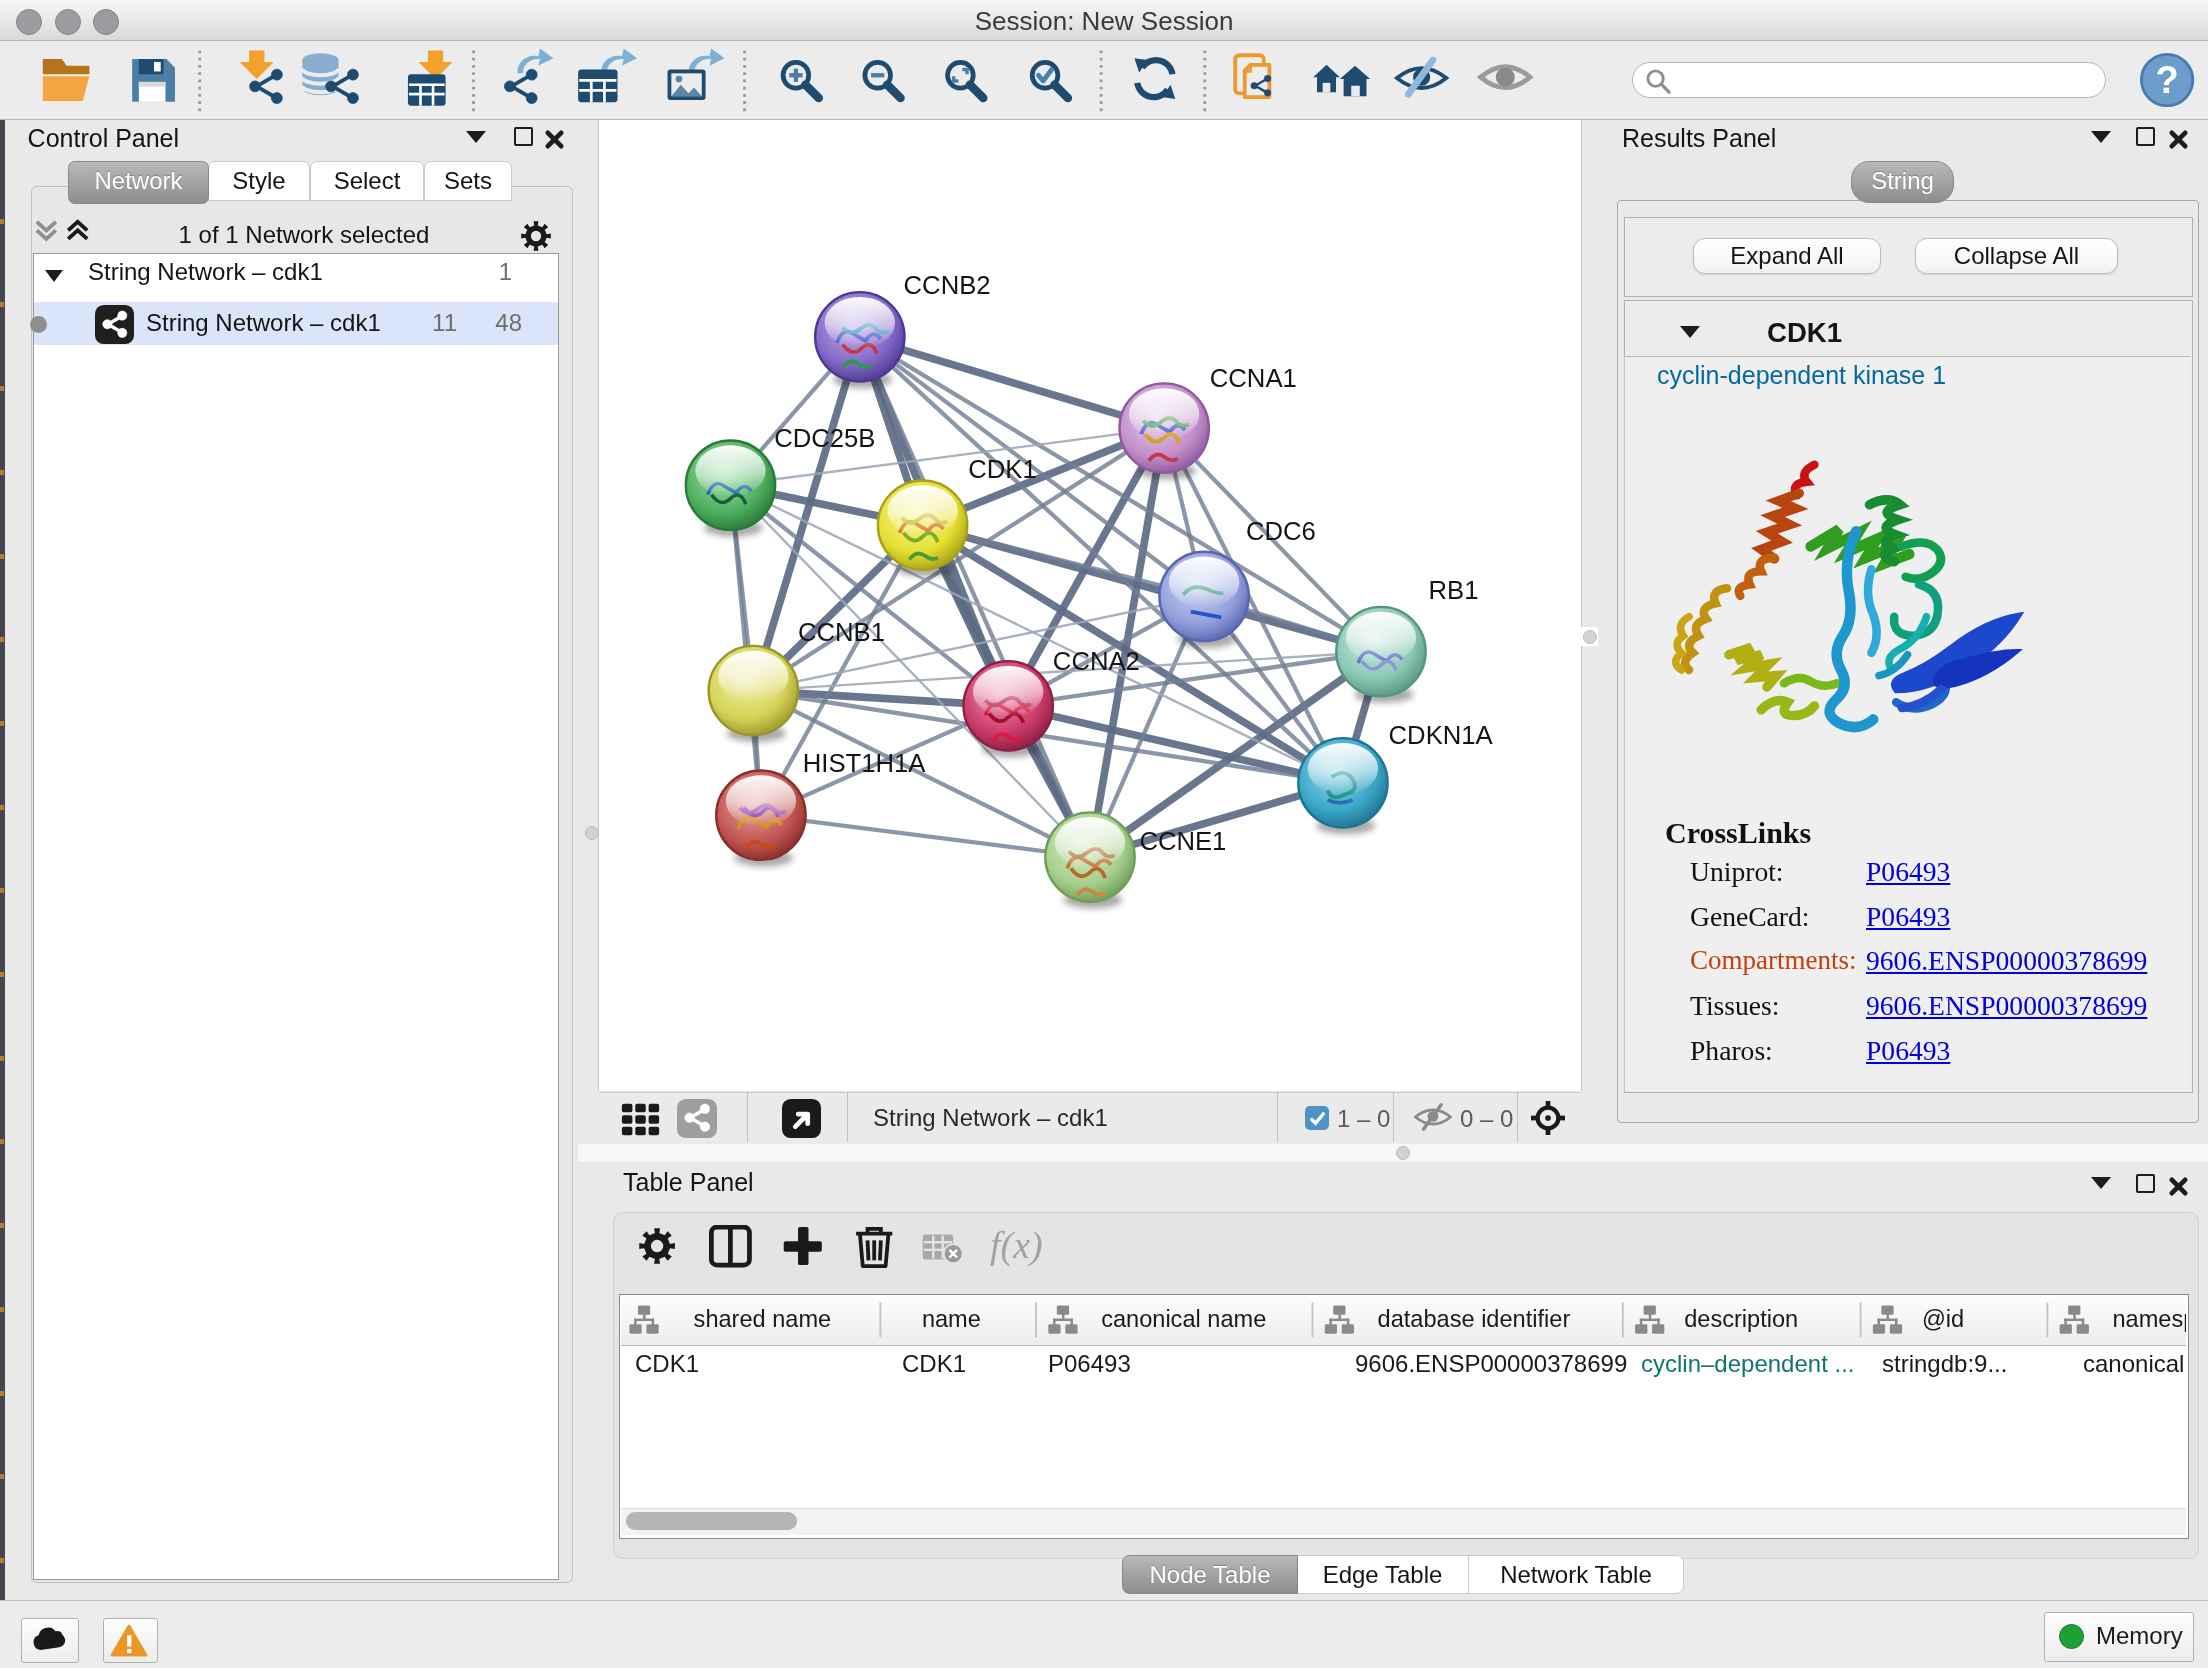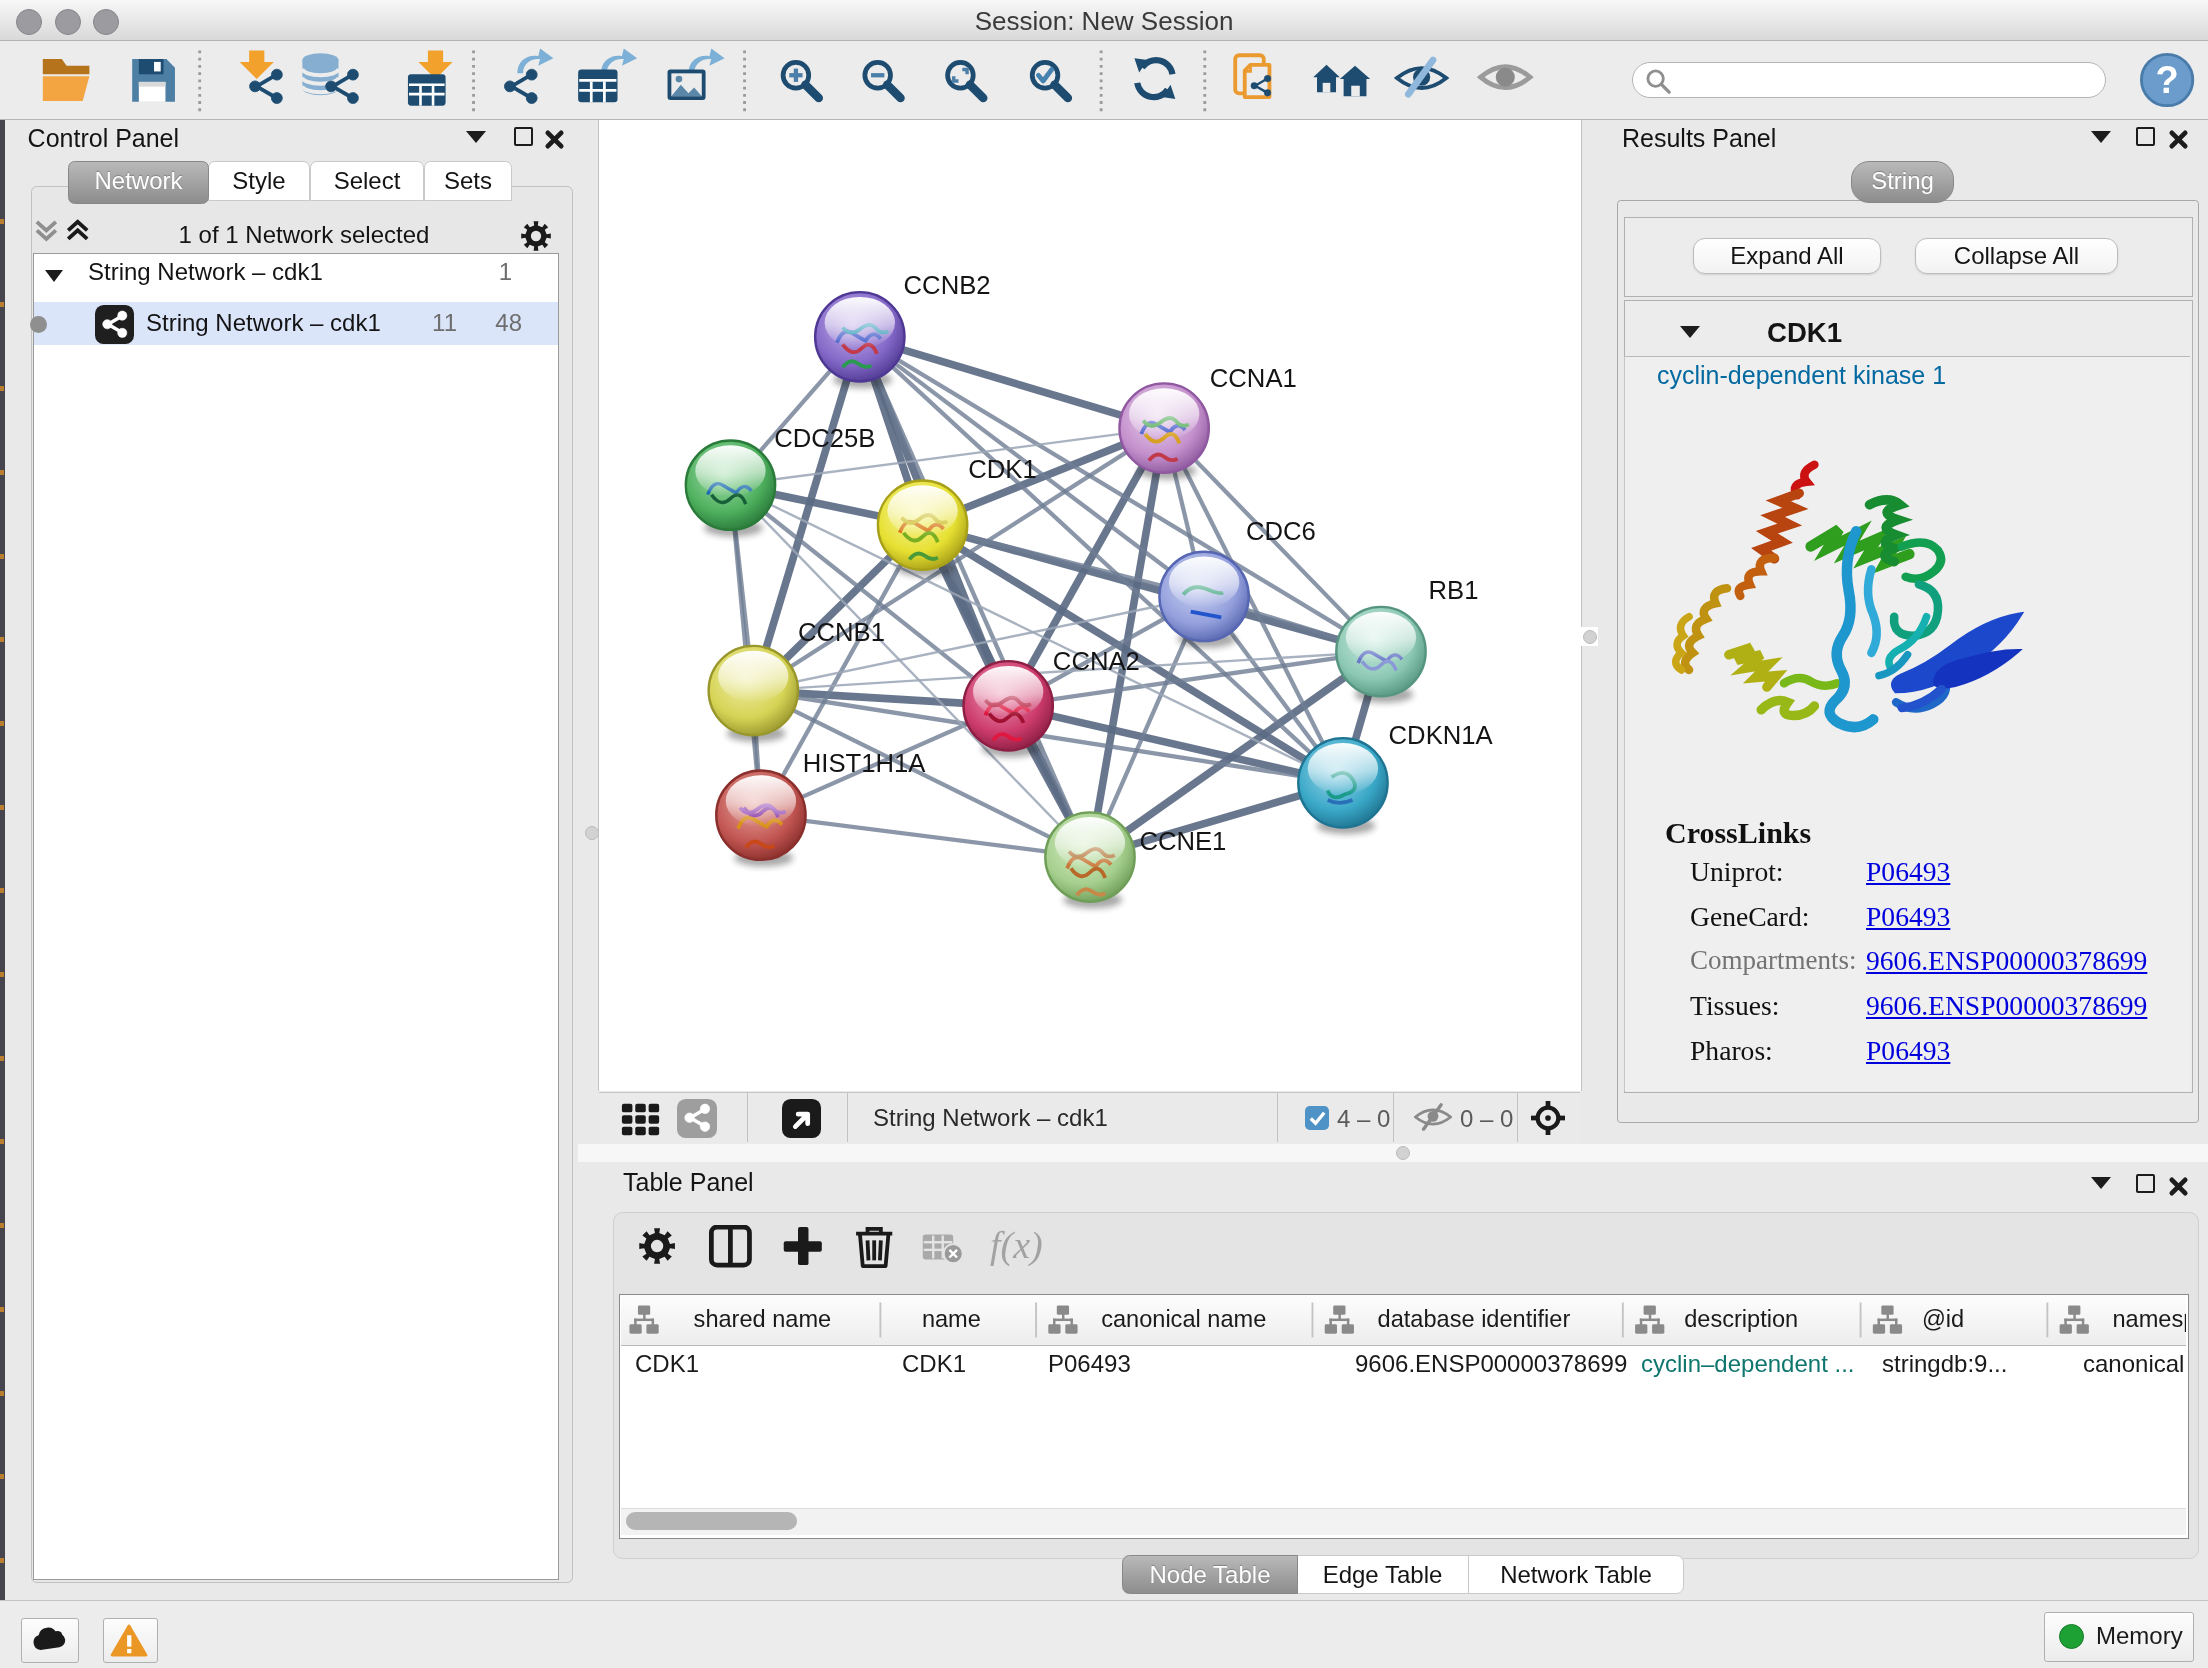--- a/index.html
+++ b/index.html
@@ -544,21 +544,21 @@
 <svg class="abs" style="left:782px;top:1099px;" width="39" height="39" viewBox="0 0 41 41">
   <path d="M14 29 L27 16 M27 16 h-10 M27 16 v10" stroke="#fff" stroke-width="5" fill="none" stroke-linecap="round"></path>
 </svg>
 <div class="abs" style="left:847px;top:1093px;width:1px;height:49px;background:#c2c2c2;"></div>
 <div class="abs" style="left:873px;top:1104px;font-size:24px;color:#2a2a2a;">String Network – cdk1</div>
 <div class="abs" style="left:1277px;top:1093px;width:1px;height:49px;background:#c2c2c2;"></div>
 <div class="abs" style="left:1305px;top:1106px;width:24px;height:24px;background:#4f92c6;border-radius:4.8px;"></div>
 <svg class="abs" style="left:1305px;top:1106px;" width="24" height="24" viewBox="0 0 25 25">
   <path d="M6 13 l5 5 9 -11" stroke="#fff" stroke-width="3.5" fill="none"></path>
 </svg>
-<div class="abs" style="left:1337px;top:1105px;font-size:24px;color:#5a5a5a;">4 – 0</div>
+<div class="abs" style="left:1337px;top:1105px;font-size:24px;color:#5a5a5a;">1 – 0</div>
 <div class="abs" style="left:1393px;top:1093px;width:1px;height:49px;background:#c2c2c2;"></div>
 <svg class="abs" style="left:1414px;top:1101px;" width="38" height="32" viewBox="0 0 56 40">
   <path d="M2 20 Q28 -1 54 20 Q28 41 2 20 z" fill="none" stroke="#8a8a8a" stroke-width="4"></path>
   <circle cx="28" cy="19" r="8" fill="#8a8a8a"></circle>
   <line x1="40" y1="2" x2="14" y2="38" stroke="#8a8a8a" stroke-width="5" stroke-linecap="round"></line>
 </svg>
 <div class="abs" style="left:1460px;top:1105px;font-size:24px;color:#5a5a5a;">0 – 0</div>
 <div class="abs" style="left:1517px;top:1093px;width:1px;height:49px;background:#c2c2c2;"></div>
 <svg class="abs" style="left:1531px;top:1101px;" width="34" height="34" viewBox="0 0 36 36">
   <circle cx="18" cy="18" r="11" fill="none" stroke="#1a1a1a" stroke-width="4.5"></circle>
@@ -615,21 +615,21 @@
   <path d="M286 246 q-20 18 -42 20" stroke="#2252cc" stroke-width="9"></path>
   <path d="M270 170 q-8 24 -28 34 q-18 10 -8 22" stroke="#16b0b0" stroke-width="8"></path>
   <path d="M250 210 q-12 18 -30 22" stroke="#1898c0" stroke-width="8"></path>
 </svg>
 
 <div class="abs serif" style="left:1665px;top:816px;font-size:30px;font-weight:bold;color:#111;">CrossLinks</div>
 <div class="abs serif" style="left:1690px;top:856px;font-size:27.6px;color:#111;">Uniprot:</div>
 <div class="abs serif link" style="left:1866px;top:856px;font-size:27.6px;">P06493</div>
 <div class="abs serif" style="left:1690px;top:901px;font-size:27.6px;color:#111;">GeneCard:</div>
 <div class="abs serif link" style="left:1866px;top:901px;font-size:27.6px;">P06493</div>
-<div class="abs serif" style="left:1690px;top:945px;font-size:27px;color:#737373;">Compartments:</div>
+<div class="abs serif" style="left:1690px;top:945px;font-size:27px;color:#c2410c;">Compartments:</div>
 <div class="abs serif link" style="left:1866px;top:945px;font-size:27.6px;">9606.ENSP00000378699</div>
 <div class="abs serif" style="left:1690px;top:990px;font-size:27.6px;color:#111;">Tissues:</div>
 <div class="abs serif link" style="left:1866px;top:990px;font-size:27.6px;">9606.ENSP00000378699</div>
 <div class="abs serif" style="left:1690px;top:1035px;font-size:27.6px;color:#111;">Pharos:</div>
 <div class="abs serif link" style="left:1866px;top:1035px;font-size:27.6px;">P06493</div>
 <div class="abs" style="left:1581px;top:627px;width:17px;height:19px;background:#fff;"></div>
 <div class="abs" style="left:1583px;top:630px;width:12.4px;height:12.4px;border-radius:50%;background:#d2d2d2;border:1px solid #bbb;"></div>
 
 <div class="abs ptitle" style="left:623px;top:1168px;">Table Panel</div>
 <div class="abs tri" style="left:2091px;top:1177px;"></div>

